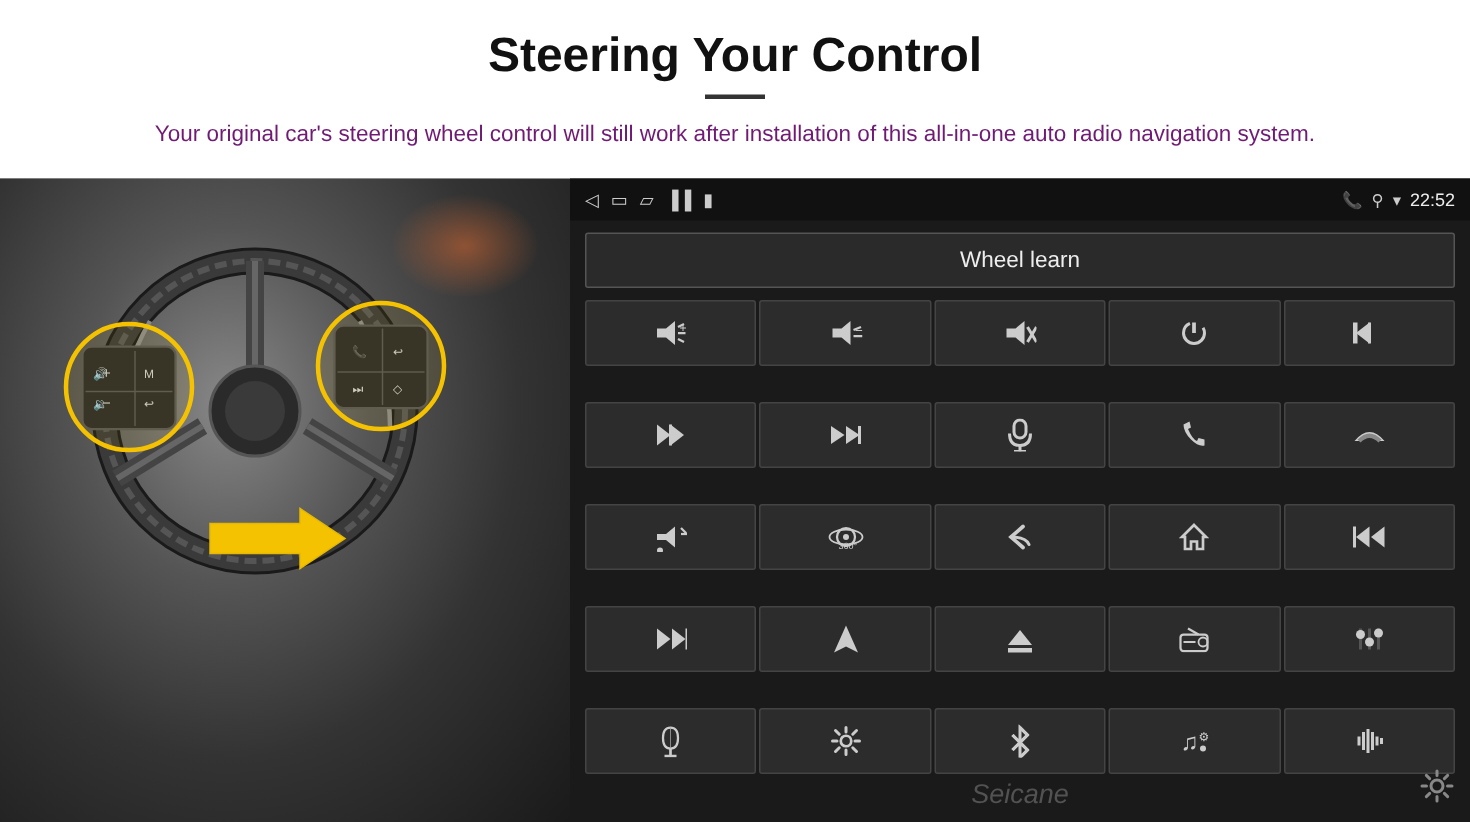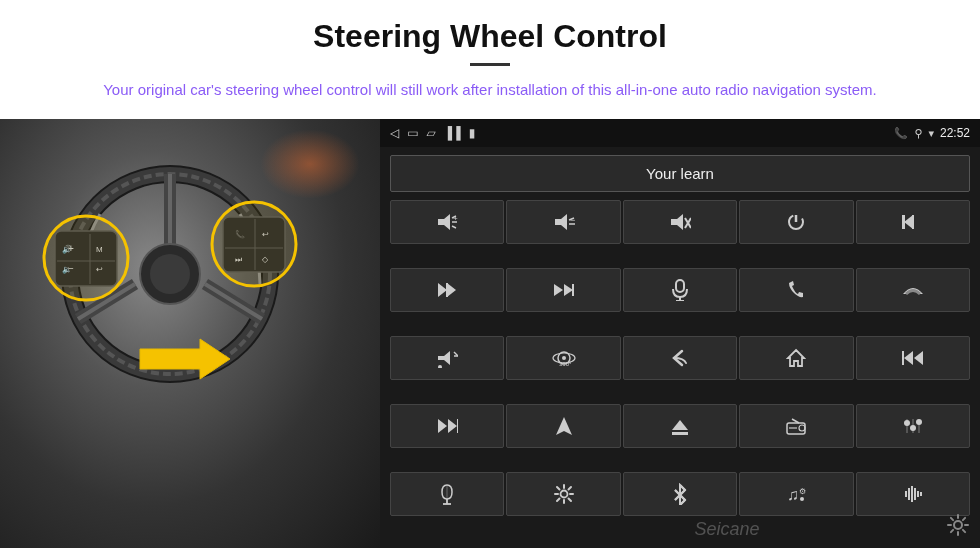--- a/index.html
+++ b/index.html
@@ -36,21 +36,21 @@
 
     .title-divider {
       width: 40px;
       height: 3px;
       background: #333;
       margin: 0 auto 12px;
     }
 
     .subtitle {
       font-size: 15px;
-      color: #8b5cf6;
+      color: #701a75;
       line-height: 1.55;
       font-family: Arial, sans-serif;
       max-width: 780px;
       margin: 0 auto;
     }
 
     .content-row {
       display: flex;
       width: 100%;
       flex: 1;
@@ -177,21 +177,20 @@
       position: absolute;
       bottom: 8px;
       left: 50%;
       transform: translateX(-50%);
       color: rgba(150,150,150,0.45);
       font-size: 18px;
       font-style: italic;
       font-family: Arial, sans-serif;
       pointer-events: none;
       white-space: nowrap;
-      margin-left: 47px;
     }
 
     
     .gear-corner {
       position: absolute;
       bottom: 6px;
       right: 10px;
       color: #888;
       font-size: 20px;
       cursor: pointer;
@@ -204,21 +203,21 @@
       width: 340px;
       height: 290px;
     }
   </style>
 </head>
 <body>
 
 <div class="page-container">
 
   <div class="header-section">
-    <h1 class="main-title">Steering Wheel Control</h1>
+    <h1 class="main-title">Steering Your Control</h1>
     <div class="title-divider"></div>
     <p class="subtitle">Your original car's steering wheel control will still work after installation of this all-in-one auto radio navigation system.</p>
   </div>
 
   <div class="content-row">
 
     <div class="left-image">
       <div class="sw-bg"></div>
       <div class="dashboard-glow"></div>
 
@@ -289,21 +288,21 @@
         </div>
         <div class="status-right">
           <span>📞</span>
           <span>⚲</span>
           <span>▾</span>
           <span class="time-text">22:52</span>
         </div>
       </div>
 
       <div class="learn-row">
-        <button class="begin-learn-btn">Your learn</button>
+        <button class="begin-learn-btn">Wheel learn</button>
       </div>
 
       <div class="controls-grid">
 
         <button class="ctrl-btn">
           <svg width="22" height="18" viewBox="0 0 22 18">
               <polygon points="2,6 8,6 14,1 14,17 8,12 2,12" fill="#ccc"></polygon>
               <line x1="16" y1="5" x2="20" y2="3" stroke="#ccc" stroke-width="1.5"></line>
               <line x1="16" y1="9" x2="21" y2="9" stroke="#ccc" stroke-width="1.5"></line>
               <line x1="16" y1="13" x2="20" y2="15" stroke="#ccc" stroke-width="1.5"></line>

